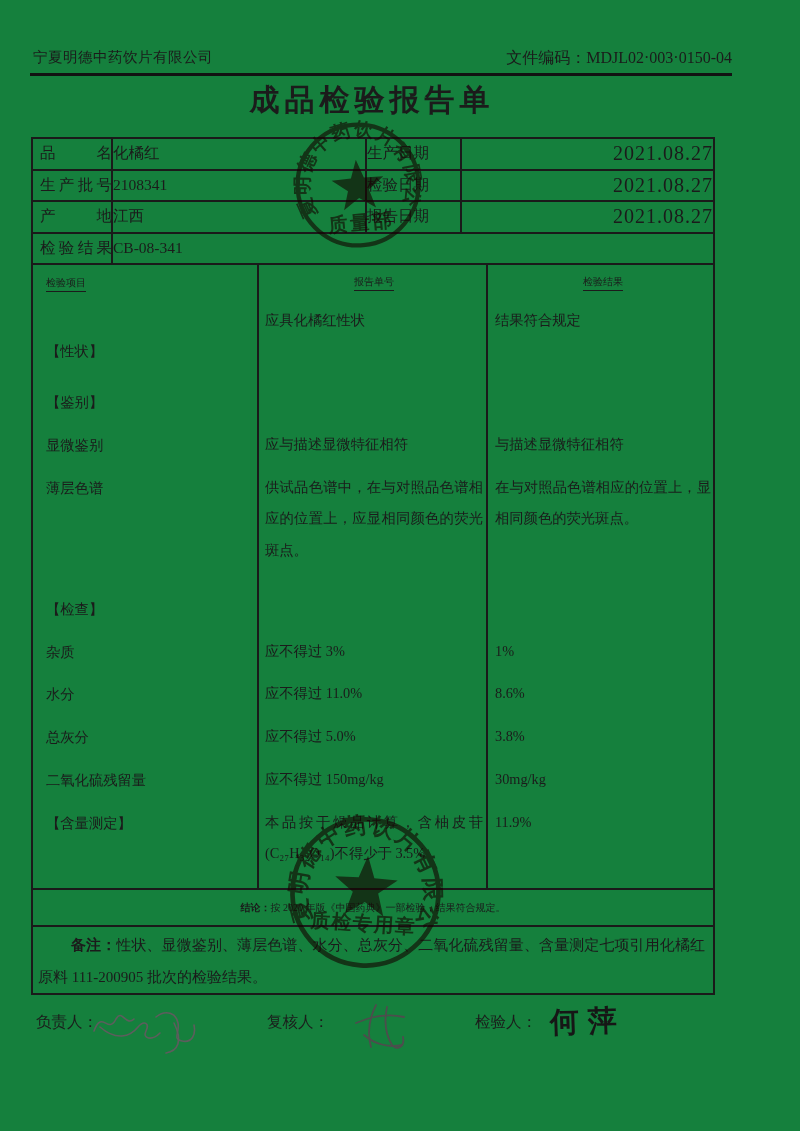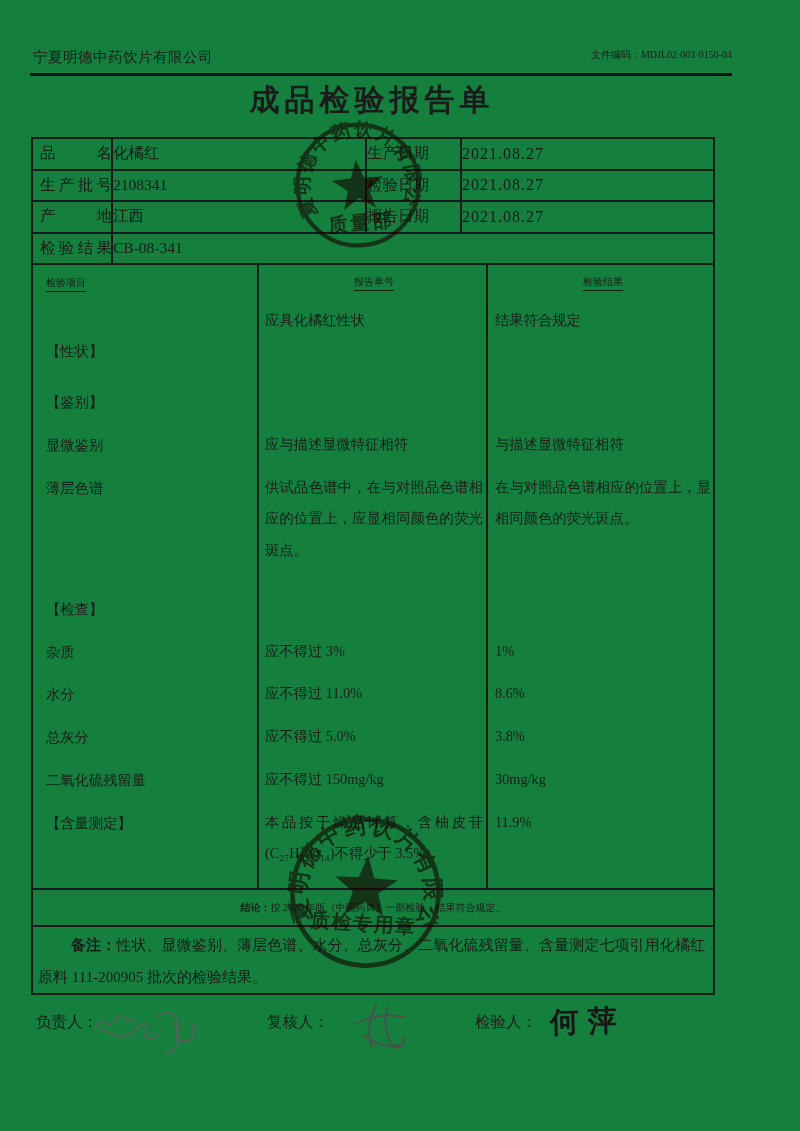--- a/index.html
+++ b/index.html
@@ -1,31 +1,31 @@
 <!DOCTYPE html>
 <html><head>
 <meta charset="utf-8">
 <style>
   html,body{margin:0;padding:0;background:#888;}
   .page{position:relative;width:800px;height:1131px;background:#15803d;margin:0 auto;
         font-family:"Liberation Serif","DejaVu Serif",serif;color:#1b1b1b;overflow:hidden;}
   
   .hdr-company{position:absolute;left:33px;top:48px;font-size:14.5px;letter-spacing:.5px;}
-  .hdr-code{position:absolute;right:68px;top:48px;font-size:10px;}
+  .hdr-code{position:absolute;right:68px;top:48px;font-size:16px;}
   .hdr-rule{position:absolute;left:30px;top:73px;width:702px;height:2.5px;background:#121212;}
   .doc-title{position:absolute;left:31px;top:80px;width:682px;text-align:center;
              font-size:30px;font-weight:bold;letter-spacing:5px;}
   
   table{border-collapse:collapse;table-layout:fixed;position:absolute;left:31px;background:transparent;}
   td{border:2px solid #1a1a1a;overflow:hidden;}
   .info-table{top:137px;width:682px;font-size:15.5px;}
   .info-table td{height:29.5px;vertical-align:middle;padding:0;}
   .cell-pad{padding-left:7px;}
   .jlabel{display:inline-block;width:72px;text-align:justify;text-align-last:justify;margin-left:7px;}
-  .date-val{font-size:16px;letter-spacing:1px;}
+  .date-val{font-size:20px;letter-spacing:1px;text-align:right;}
   .main-table{top:263px;width:682px;height:627px;font-size:14.3px;line-height:31.5px;}
   .main-table td{border-top:none;border-bottom:none;vertical-align:top;}
   .main-table .c1{padding-left:13px;padding-right:4px;}
   .main-table .c2{padding:0 3px 0 6px;text-align:justify;}
   .main-table .c3{padding:0 2px 0 7px;text-align:justify;}
   .hdr-row td{height:40px;font-size:10px;line-height:38px;}
   .hdr-row .c2,.hdr-row .c3{text-align:center;}
   .uline{text-decoration:underline;text-underline-offset:5px;}
   .first-row td{padding-top:31px;}
   .footer-table{top:888px;width:682px;}

